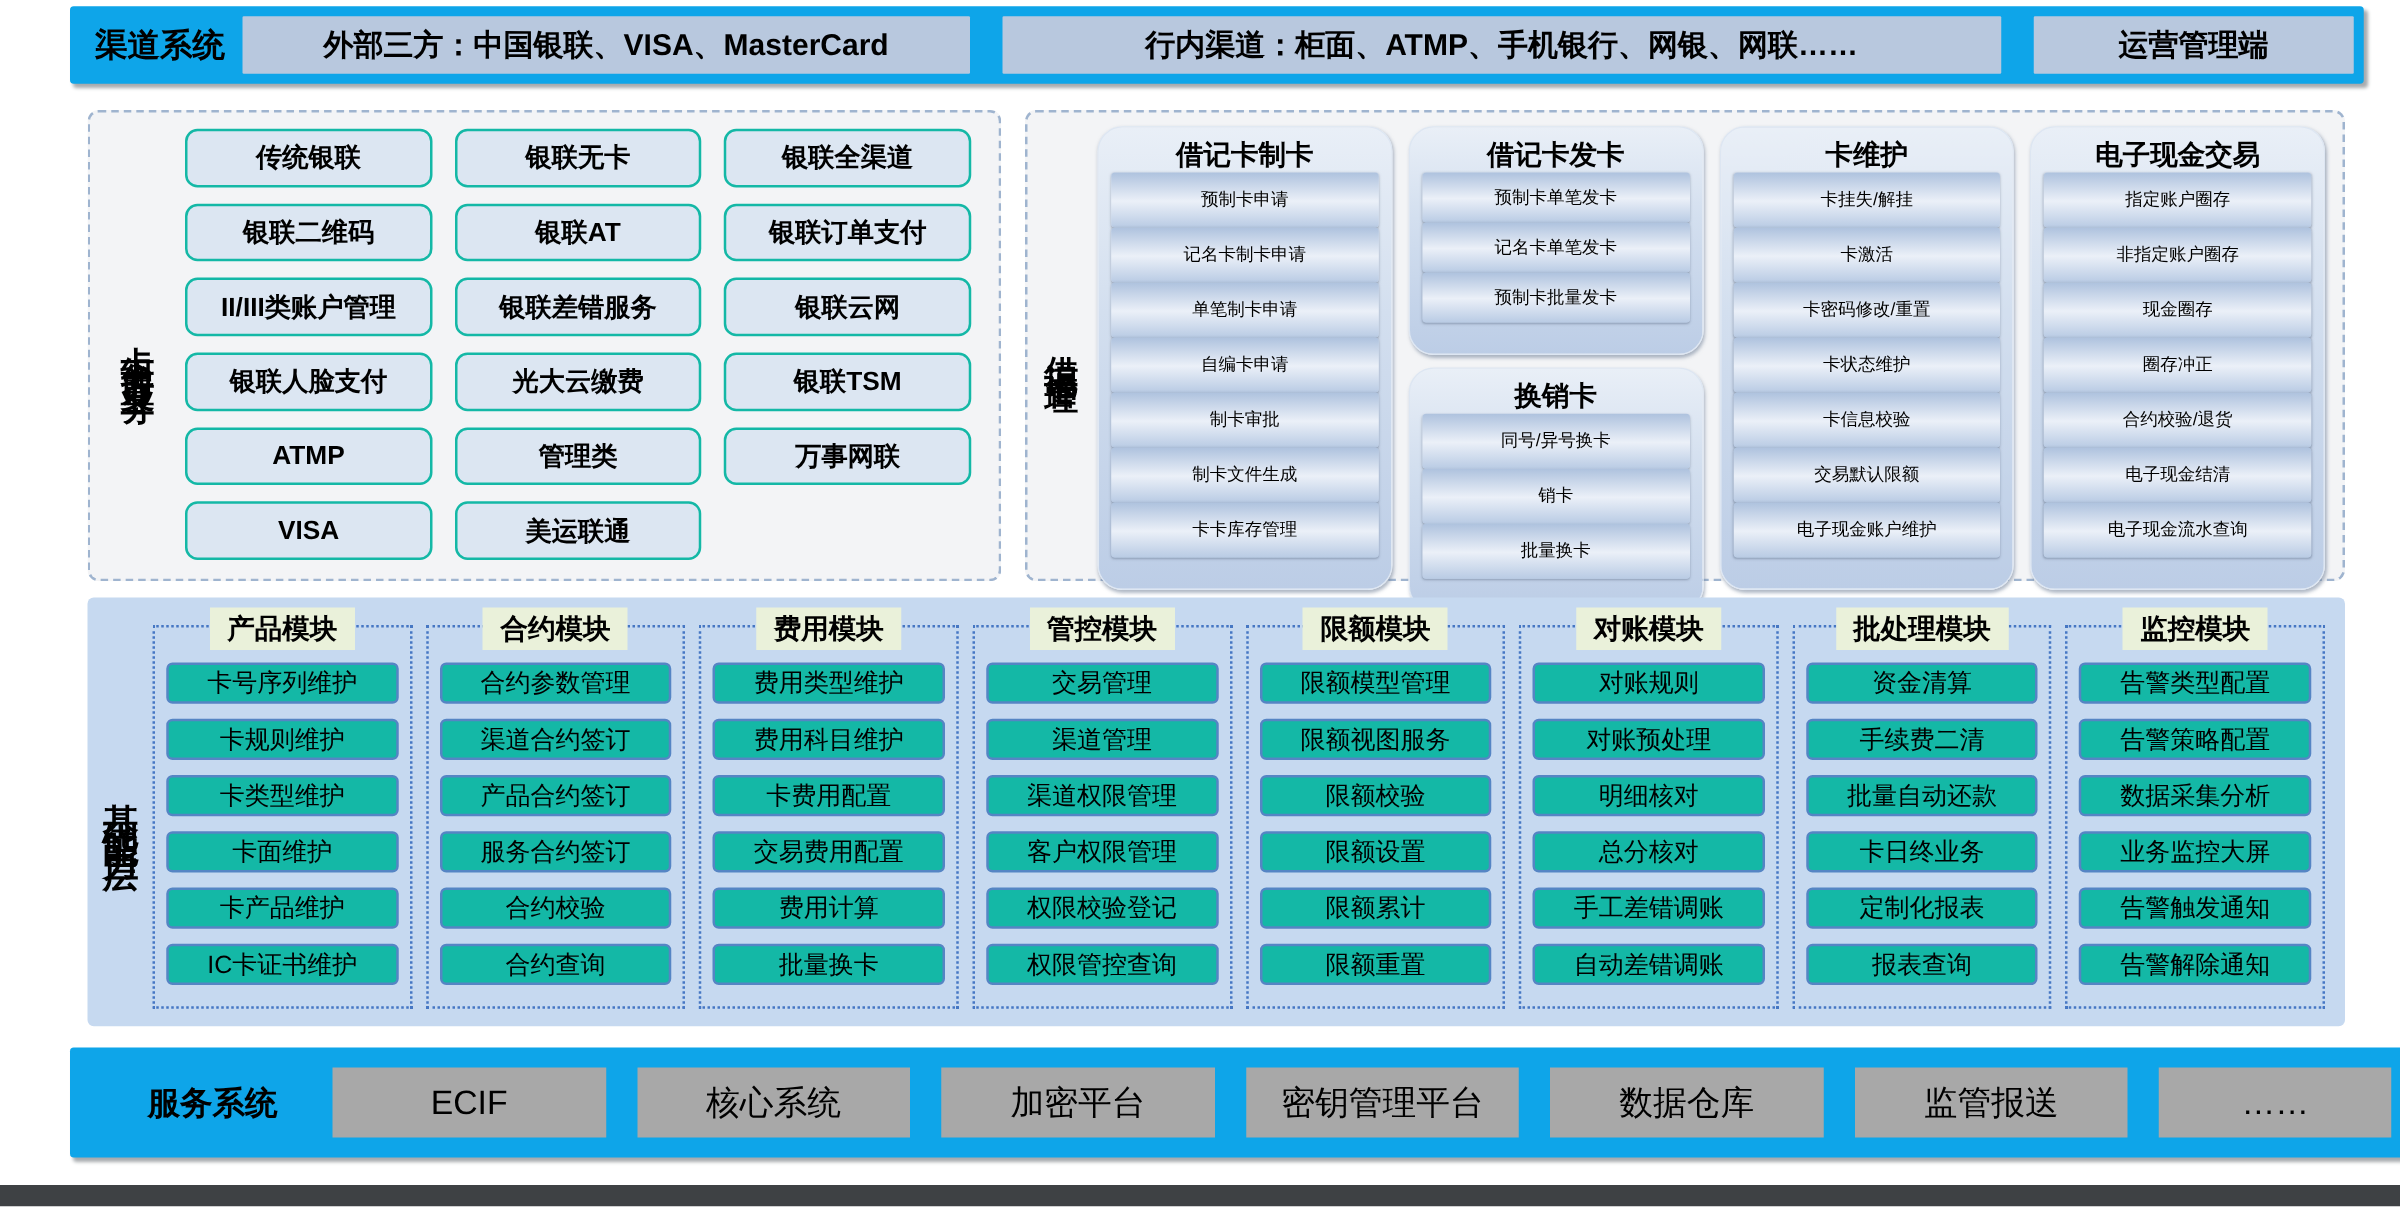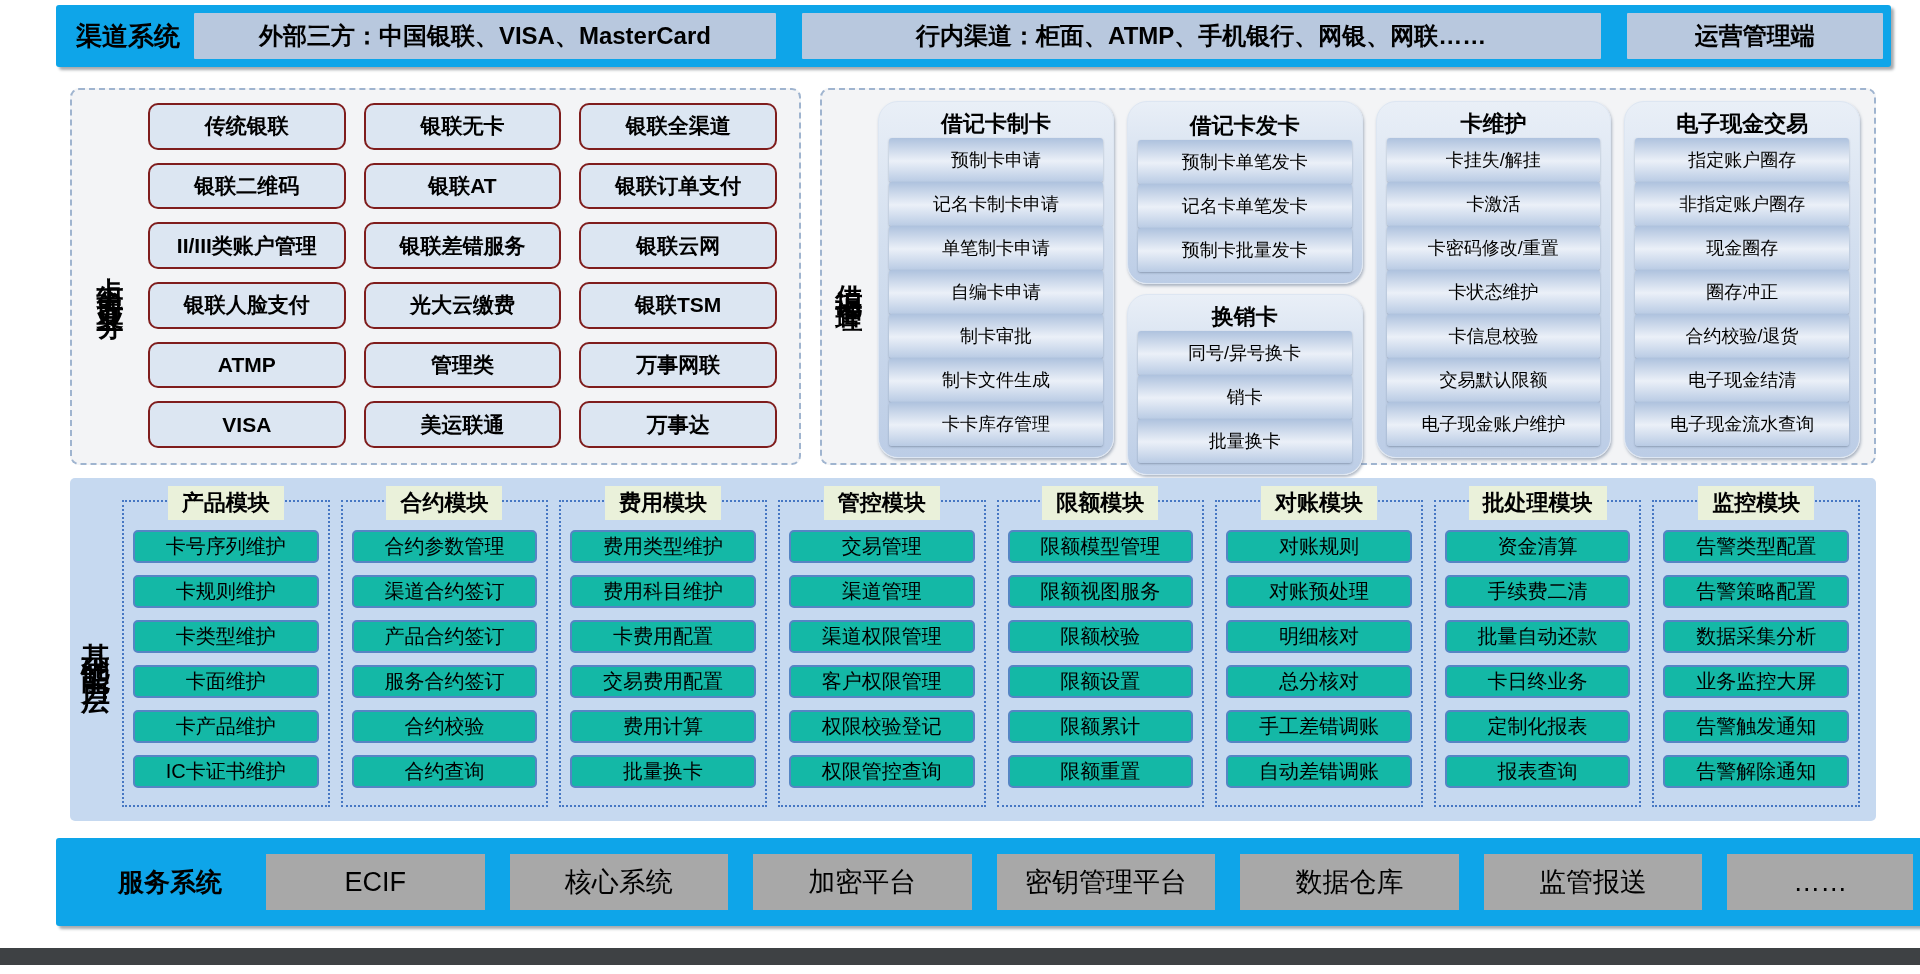--- a/index.html
+++ b/index.html
@@ -42,39 +42,39 @@
   }
   .v-label.front{width:76px;font-size:27px;letter-spacing:7px;}
   .v-label.debit{width:54px;font-size:27px;letter-spacing:5px;}
   .v-label.base{width:52px;font-size:29px;letter-spacing:11px;}
   
   .cf-grid{
     flex:1;display:grid;grid-template-columns:repeat(3,1fr);
     gap:13px 18px;padding:13px 22px 15px 0;
   }
   .cf-btn{
-    background:#dce6f2;border:2px solid #7f1d1d;border-radius:10px;
+    background:#dce6f2;border:2px solid #14b8a6;border-radius:10px;
     display:flex;align-items:center;justify-content:center;
     font-weight:bold;font-size:21px;white-space:nowrap;box-sizing:border-box;
   }
   
   .debit-cols{flex:1;display:flex;gap:13px;padding:11px 14px 11px 2px;}
   .debit-col{flex:1 0 0;display:flex;flex-direction:column;gap:10px;}
   .debit-panel{
     background:linear-gradient(180deg,#e9eff7 0%,#d3dfef 40%,#bccde6 100%);
     border:1px solid #dde6f2;border-radius:20px;box-shadow:1px 2px 3px rgba(110,125,150,.55);
-    display:flex;flex-direction:column;justify-content:flex-end;
-    padding:7px 10px 11px;flex:1;box-sizing:border-box;
+    display:flex;flex-direction:column;justify-content:space-between;
+    padding:7px 10px 25px;flex:1;box-sizing:border-box;
   }
   .debit-panel.fixed{flex:0 0 auto;height:183px;}
   .debit-title{font-weight:bold;font-size:22px;text-align:center;line-height:29px;white-space:nowrap;}
   .debit-btn{
     background:linear-gradient(180deg,#aec2de 0%,#ebf0f8 52%,#b9cbe4 100%);
     border-radius:3px;height:44px;display:flex;align-items:center;justify-content:center;
-    font-size:18px;white-space:nowrap;box-shadow:0 1px 2px rgba(90,105,130,.5);
+    font-size:14px;white-space:nowrap;box-shadow:0 1px 2px rgba(90,105,130,.5);
   }
   
   #base-layer{
     position:absolute;left:70px;top:478px;width:1806px;height:343px;
     background:#c6d9f0;border-radius:5px;display:flex;box-sizing:border-box;
     padding:8px 16px 14px 0;
   }
   .modules{flex:1;display:flex;gap:11px;margin-top:14px;}
   .module{
     flex:1 0 0;border:2px dotted #4677c3;position:relative;box-sizing:border-box;
@@ -119,21 +119,20 @@
         <div class="cf-btn">银联差错服务</div>
         <div class="cf-btn">银联云网</div>
         <div class="cf-btn">银联人脸支付</div>
         <div class="cf-btn">光大云缴费</div>
         <div class="cf-btn">银联TSM</div>
         <div class="cf-btn">ATMP</div>
         <div class="cf-btn">管理类</div>
         <div class="cf-btn">万事网联</div>
         <div class="cf-btn">VISA</div>
         <div class="cf-btn">美运联通</div>
-        <div class="cf-btn">万事达</div>
       </div>
   </div>
 
   <div class="dash-section" id="debit-section">
     <div class="v-label debit">借记卡管理</div>
     <div class="debit-cols">
         <div class="debit-col">
           <div class="debit-panel">
             <div class="debit-title">借记卡制卡</div>
             <div class="debit-btn">预制卡申请</div>

